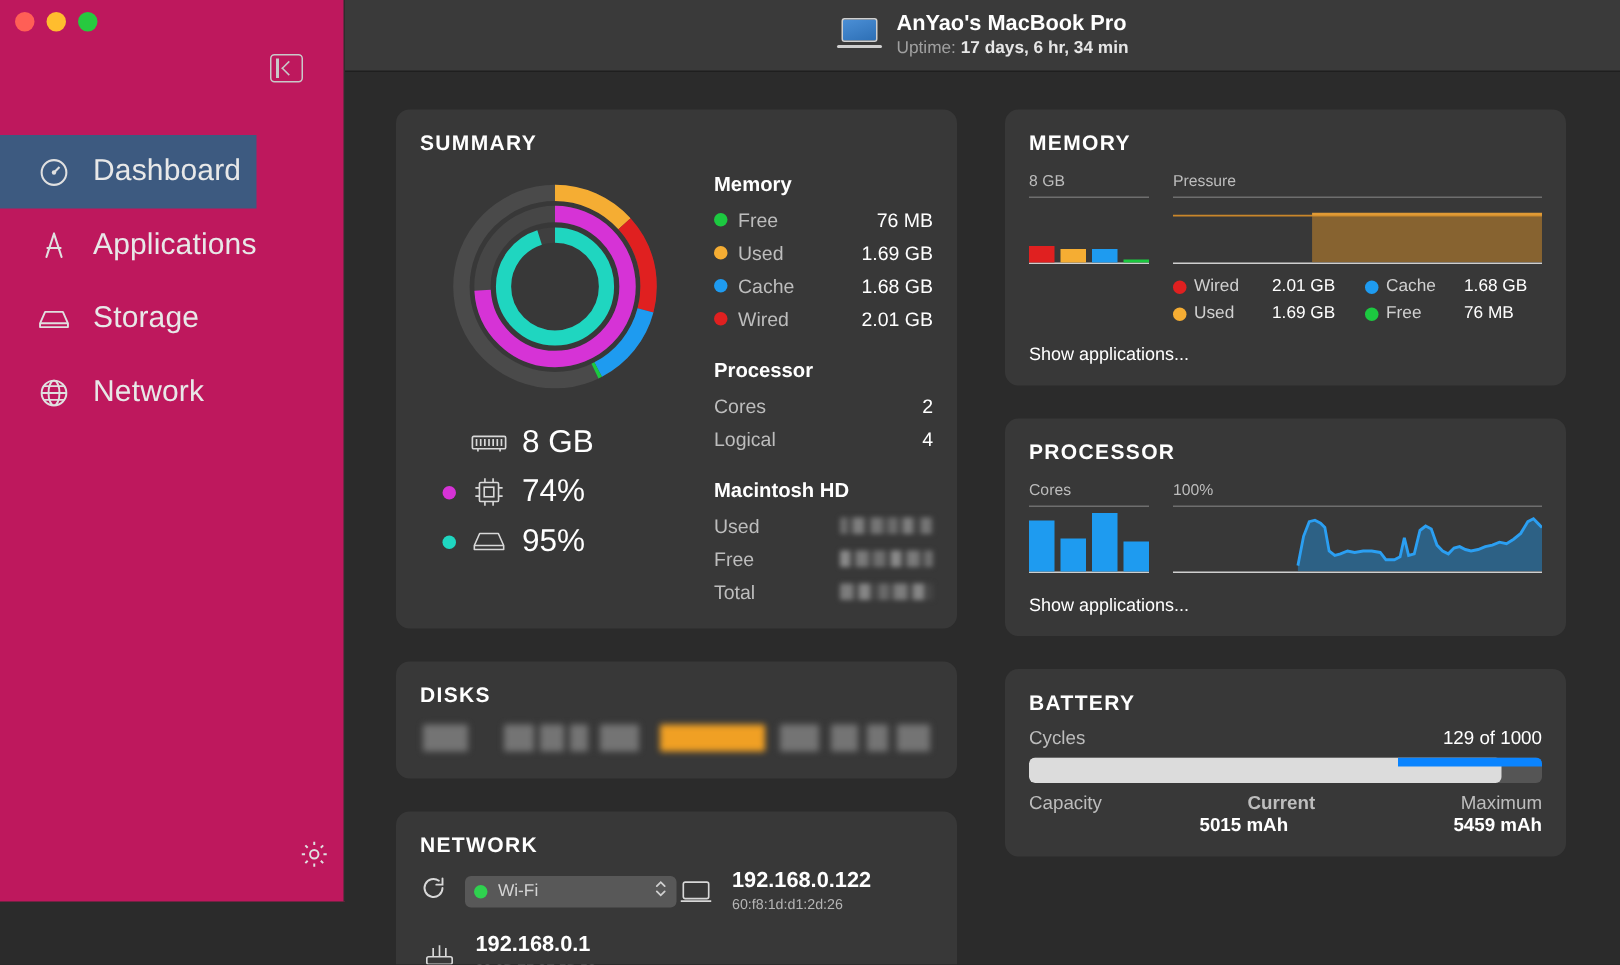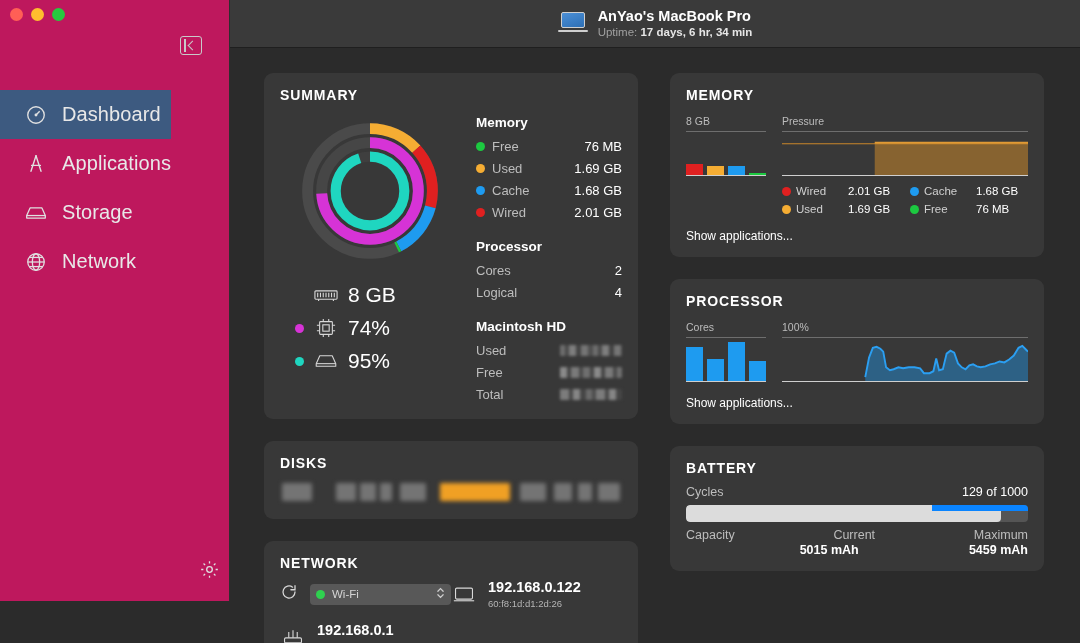--- a/index.html
+++ b/index.html
@@ -283,21 +283,21 @@
     background: #dcdcdc; border-radius: 4px;
   }
   .cap-blue {
     position: absolute; top: 0; height: 6px;
     background: #0a84ff;
   }
   .cap-labels {
     display: flex; margin-top: 6px;
     font-size: 12.5px; color: #bdbdbd;
   }
-  .cap-labels .mid { margin: 0 auto; }
+  .cap-labels .mid { margin: 0 auto; font-weight: bold; }
   .cap-values {
     display: flex; margin-top: 1px;
     font-size: 12.5px; color: #ffffff; font-weight: bold;
   }
   .cap-values .mid { margin: 0 auto; }
 </style>
 </head>
 <body>
 
 <div class="app">

